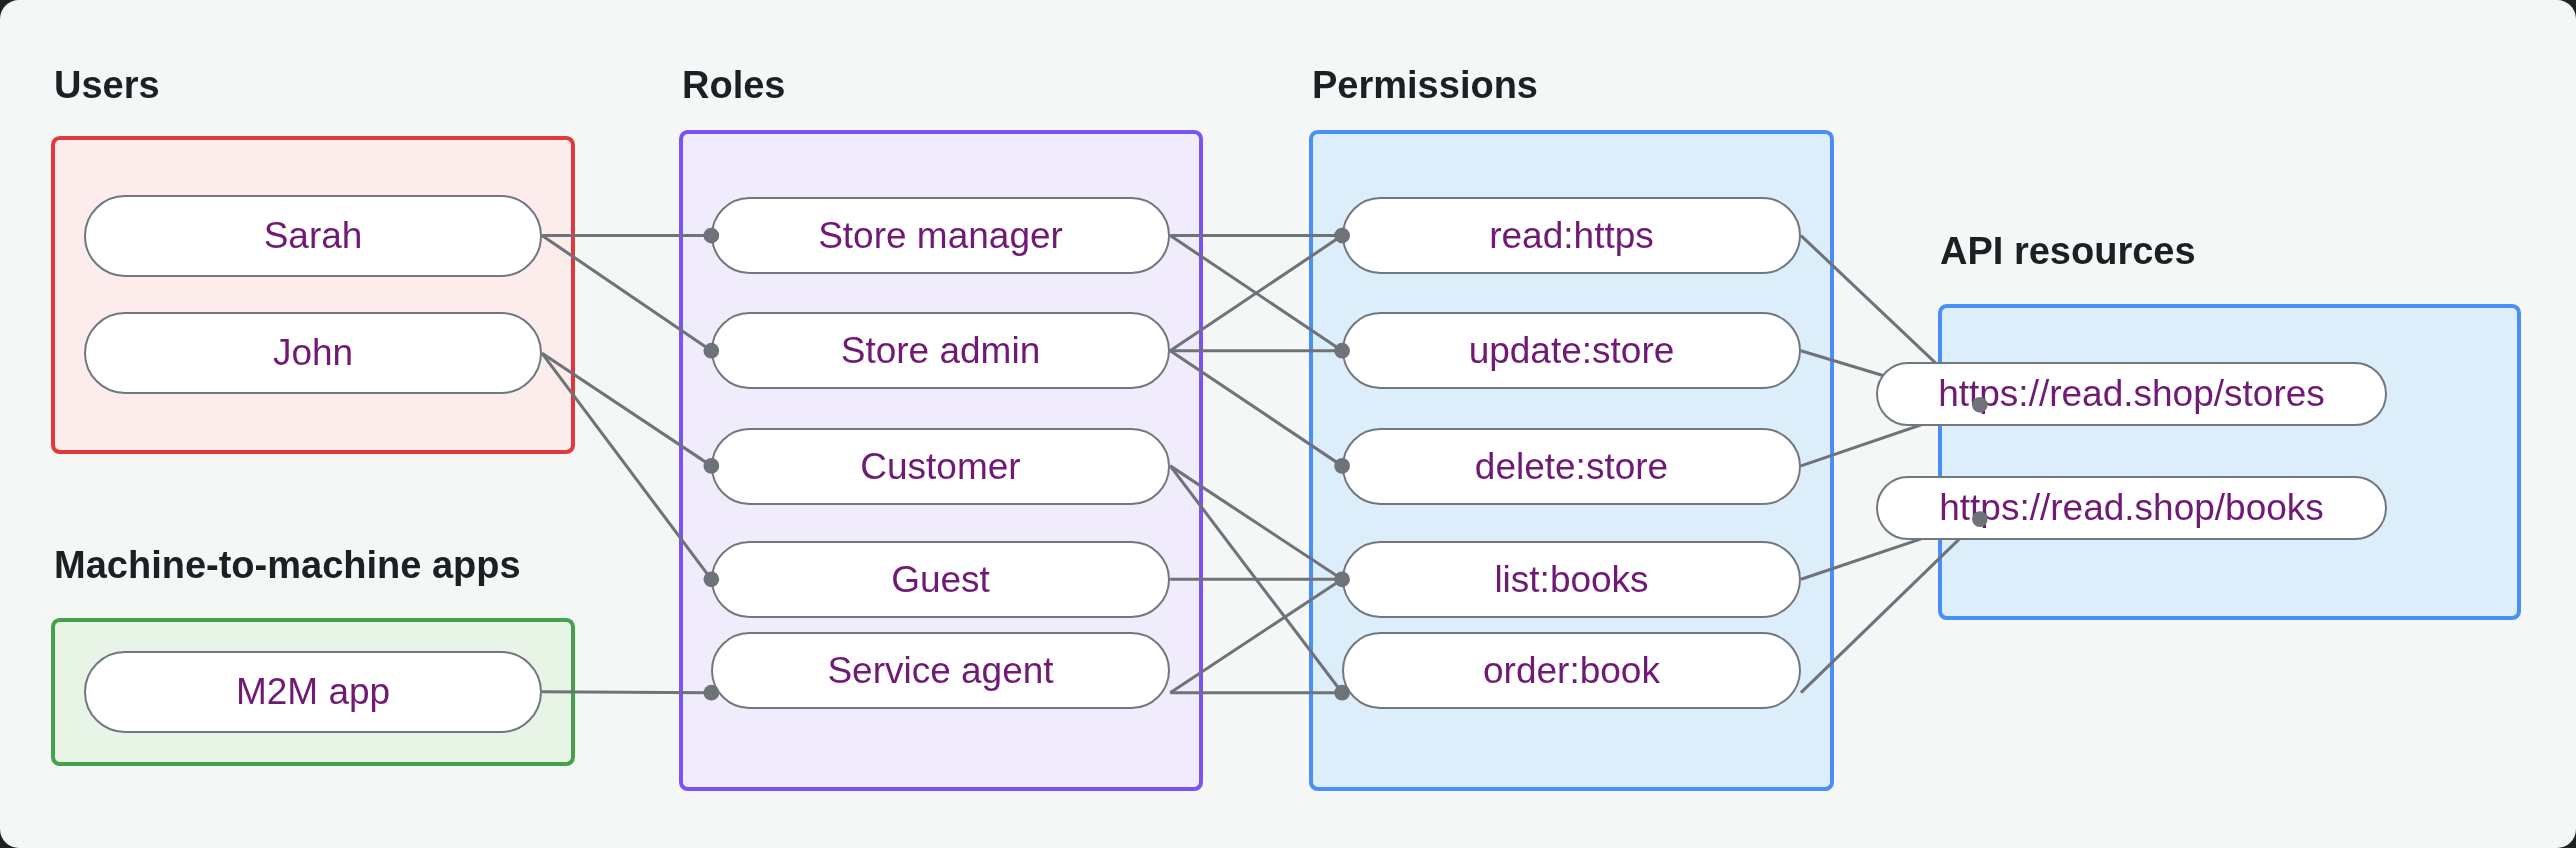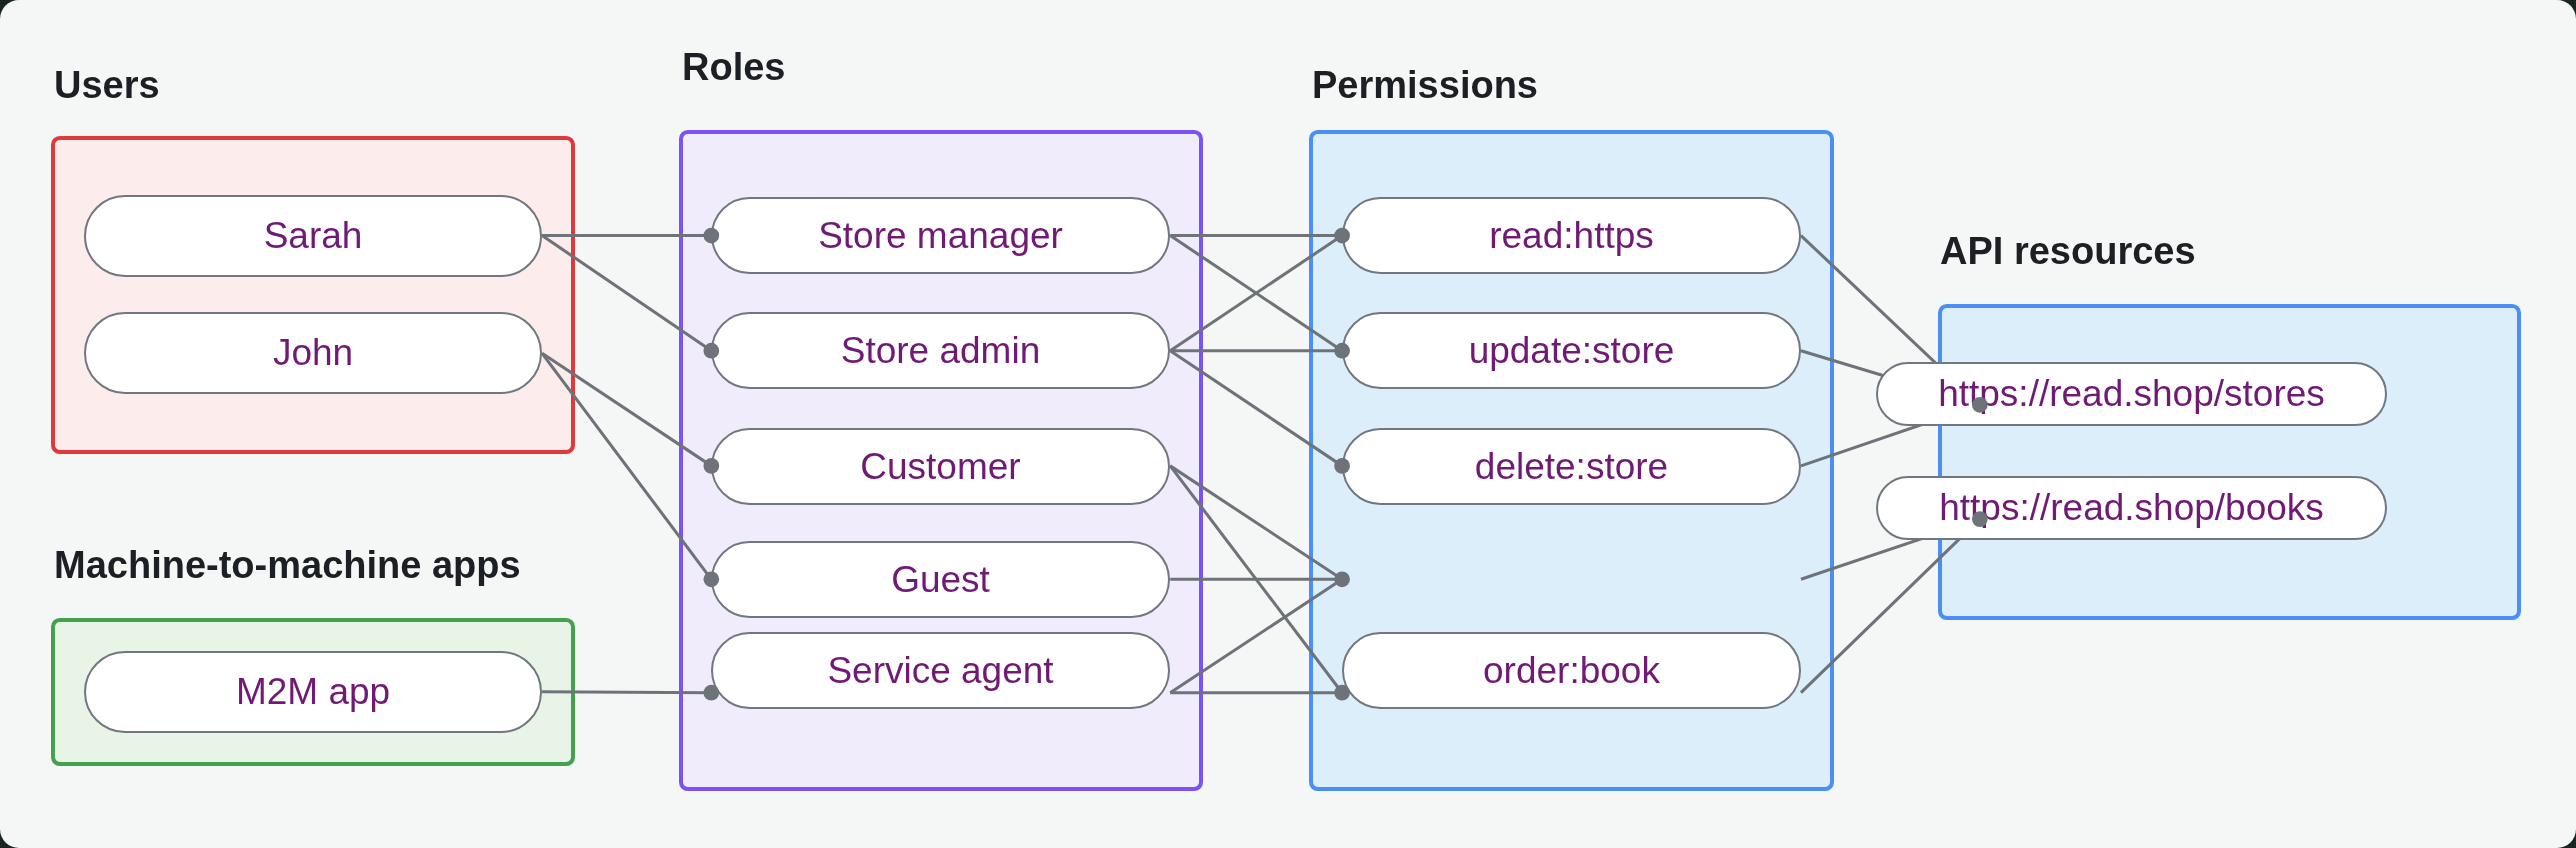--- a/index.html
+++ b/index.html
@@ -12,21 +12,21 @@
     position:absolute;left:0;top:0;width:2576px;height:848px;
     background:#f5f7f6;border-radius:19px;overflow:hidden;
   }
   .group-label{
     position:absolute;z-index:1;
     font-size:38px;font-weight:600;color:#1c2025;
     white-space:nowrap;line-height:1;
   }
   #lbl-users{left:54px;top:66px;}
   #lbl-m2m{left:54px;top:546px;}
-  #lbl-roles{left:682px;top:48px;text-align:center;}
+  #lbl-roles{left:682px;top:66px;text-align:center;}
   #lbl-permissions{left:1312px;top:66px;}
   #lbl-api{left:1940px;top:232px;}
   .group-box{
     position:absolute;z-index:1;
     border:4.4px solid #888;border-radius:8.7px;box-sizing:border-box;
   }
   #box-users{left:51px;top:136px;width:524px;height:318px;}
   #box-m2m{left:51px;top:618px;width:524px;height:148px;}
   #box-roles{left:679px;top:130px;width:524px;height:661px;}
   #box-permissions{left:1309px;top:130px;width:525px;height:661px;}
@@ -102,20 +102,21 @@
 
   <div class="pill pill-roles" id="pill-store-manager">Store manager</div>
   <div class="pill pill-roles" id="pill-store-admin">Store admin</div>
   <div class="pill pill-roles" id="pill-guest">Guest</div>
   <div class="pill pill-roles" id="pill-customer">Customer</div>
   <div class="pill pill-roles" id="pill-service-agent">Service agent</div>
 
   <div class="pill pill-perms" id="pill-read-store">read:https</div>
   <div class="pill pill-perms" id="pill-update-store">update:store</div>
   <div class="pill pill-perms" id="pill-delete-store">delete:store</div>
+  <div class="pill pill-perms" id="pill-list-books">list:books</div>
   <div class="pill pill-perms" id="pill-order-book">order:book</div>
 
   <div class="pill pill-api" id="pill-stores-api">https://read.shop/stores</div>
   <div class="pill pill-api" id="pill-books-api">https://read.shop/books</div>
 
   <svg id="dots-svg" class="layer" width="2576" height="848" viewBox="0 0 2952 972">
       <circle cx="815" cy="270" r="9" fill="#6e737a"></circle>
       <circle cx="815" cy="402" r="9" fill="#6e737a"></circle>
       <circle cx="815" cy="534" r="9" fill="#6e737a"></circle>
       <circle cx="815" cy="664" r="9" fill="#6e737a"></circle>

